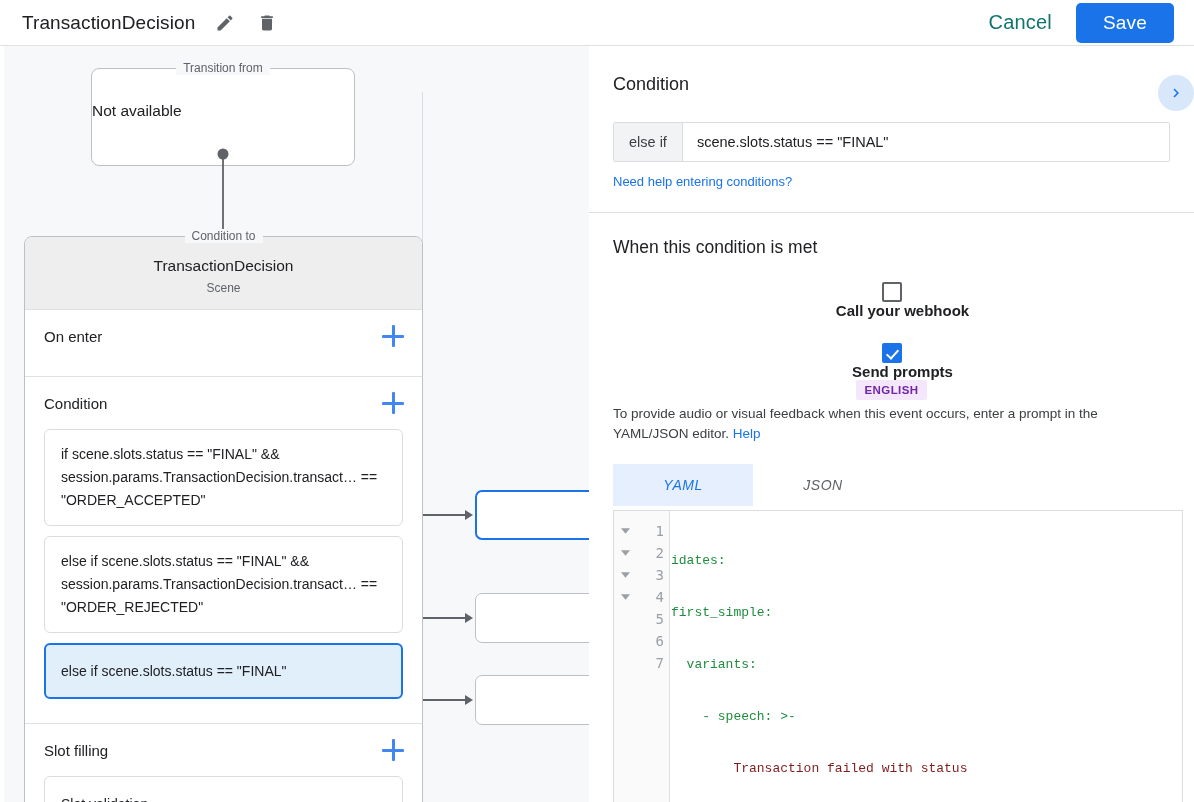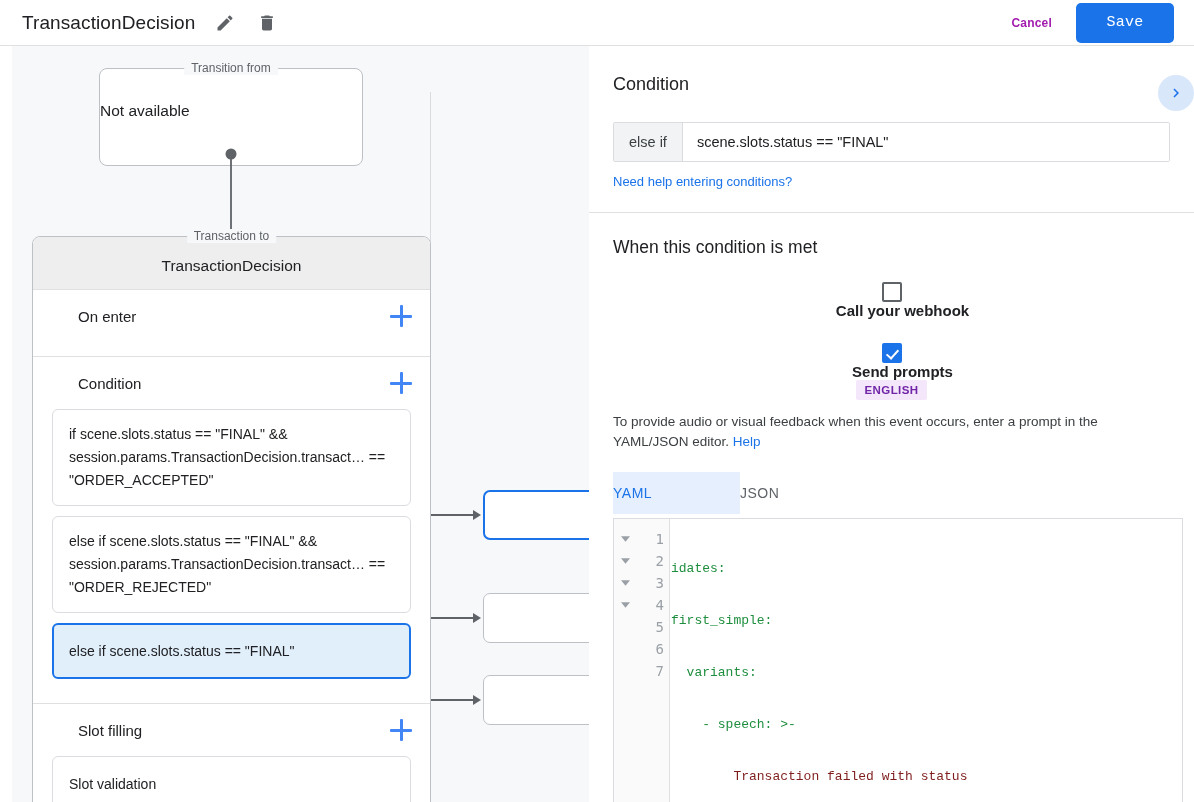--- a/index.html
+++ b/index.html
@@ -30,46 +30,45 @@
   }
   .tb-icon {
     margin-left: 18px;
     width: 24px; height: 24px;
     display: flex; align-items: center; justify-content: center;
     cursor: pointer;
   }
   .tb-icon svg { display: block; }
   #topbar-spacer { flex: 1 1 auto; }
   #cancel-btn {
-    font-size: 12px;
-    color: #a21caf;
-    font-weight: 700;
+    font-size: 20px;
+    color: #0f766e;
+    font-weight: 400;
     background: none; border: none;
     padding: 8px 14px;
     cursor: pointer;
     letter-spacing: .2px;
   }
   #save-btn {
     margin-left: 10px; margin-right: 20px;
     background: #1a73e8;
     color: #ffffff;
-    font-size: 15px;
+    font-size: 19px;
     font-weight: 500;
     border: none;
     border-radius: 5px;
     height: 40px;
     width: 98px;
     cursor: pointer;
     letter-spacing: .2px;
-    font-family: Liberation Mono, monospace;
   }
 
   
   #canvas {
-    position: absolute; left: 12px; top: 46px;
+    position: absolute; left: 4px; top: 46px;
     width: 588px; height: 756px;
     background: #f6f8fa;
     overflow: hidden;
     border-right: 1px solid #e0e0e0;
     text-decoration: underline;
   }
 
   
   .fs-box {
     position: absolute;
@@ -125,21 +124,21 @@
   }
   #scene-title { font-size: 15.5px; color: #202124; }
   #scene-subtitle { font-size: 12px; color: #5f6368; margin-top: 6px; }
 
   .section { border-bottom: 1px solid #e0e0e0; padding: 0 0 14px 0; }
   .section:last-child { border-bottom: none; }
   .section-head {
     display: flex; align-items: center; justify-content: space-between;
     height: 52px; padding: 0 18px 0 19px;
   }
-  .section-label { font-size: 15px; color: #202124; margin-left: 26px; }
+  .section-label { font-size: 15px; color: #202124; }
   .plus-btn {
     width: 22px; height: 22px;
     position: relative;
     cursor: pointer;
     flex: 0 0 auto;
   }
   .plus-btn::before, .plus-btn::after {
     content: ""; position: absolute; background: #4285f4; border-radius: 1px;
   }
   .plus-btn::before { left: 0; top: 9.5px; width: 22px; height: 3px; }
@@ -292,38 +291,40 @@
   #lang-badge {
     background: #f4e6fb;
     color: #7126a8;
     font-size: 11.5px;
     font-weight: bold;
     letter-spacing: .4px;
     padding: 4px 9px;
     border-radius: 2px;
   }
   #prompt-desc {
-    margin-top: 12px;
+    margin-top: 4px;
     font-size: 13.5px;
     line-height: 20px;
     color: #3c4043;
     max-width: 558px;
   }
   #prompt-desc a { color: #1a73e8; text-decoration: none; cursor: pointer; }
 
   
   #tabs { margin-top: 20px; display: flex; }
   .tab {
     font-size: 14px;
     letter-spacing: .5px;
     color: #5f6368;
     padding: 13px 0;
-    width: 127px;
+    width: 140px;
+    text-align: center;
     cursor: pointer;
     font-weight: 500;
+    font-style: italic;
   }
   .tab.active { background: #e5effd; color: #1a73e8; }
 
   
   #editor {
     margin-top: 4px;
     margin-right: 0;
     border: 1px solid #dadce0;
     border-left: 1px solid #dadce0;
     height: 318px;
@@ -420,22 +421,23 @@
   <div class="target-box" style="left:471px; top:547px;"></div>
 
   <div class="conn-dot" style="left:395px; top:649px;"></div>
   <div class="conn-line" style="left:404px; top:653px; width:58px;"></div>
   <div class="conn-arrow" style="left:461px; top:649px;"></div>
   <div class="target-box" style="left:471px; top:629px;"></div>
 
   <div id="scene-card">
 
     <div id="scene-head">
-      <div class="fs-legend">Transaction to</div>
+      <div class="fs-legend">Condition to</div>
       <div id="scene-title">TransactionDecision</div>
+      <div id="scene-subtitle">Scene</div>
     </div>
 
     <div class="section">
       <div class="section-head">
         <span class="section-label">On enter</span>
         <span class="plus-btn"></span>
       </div>
     </div>
 
     <div class="section">

